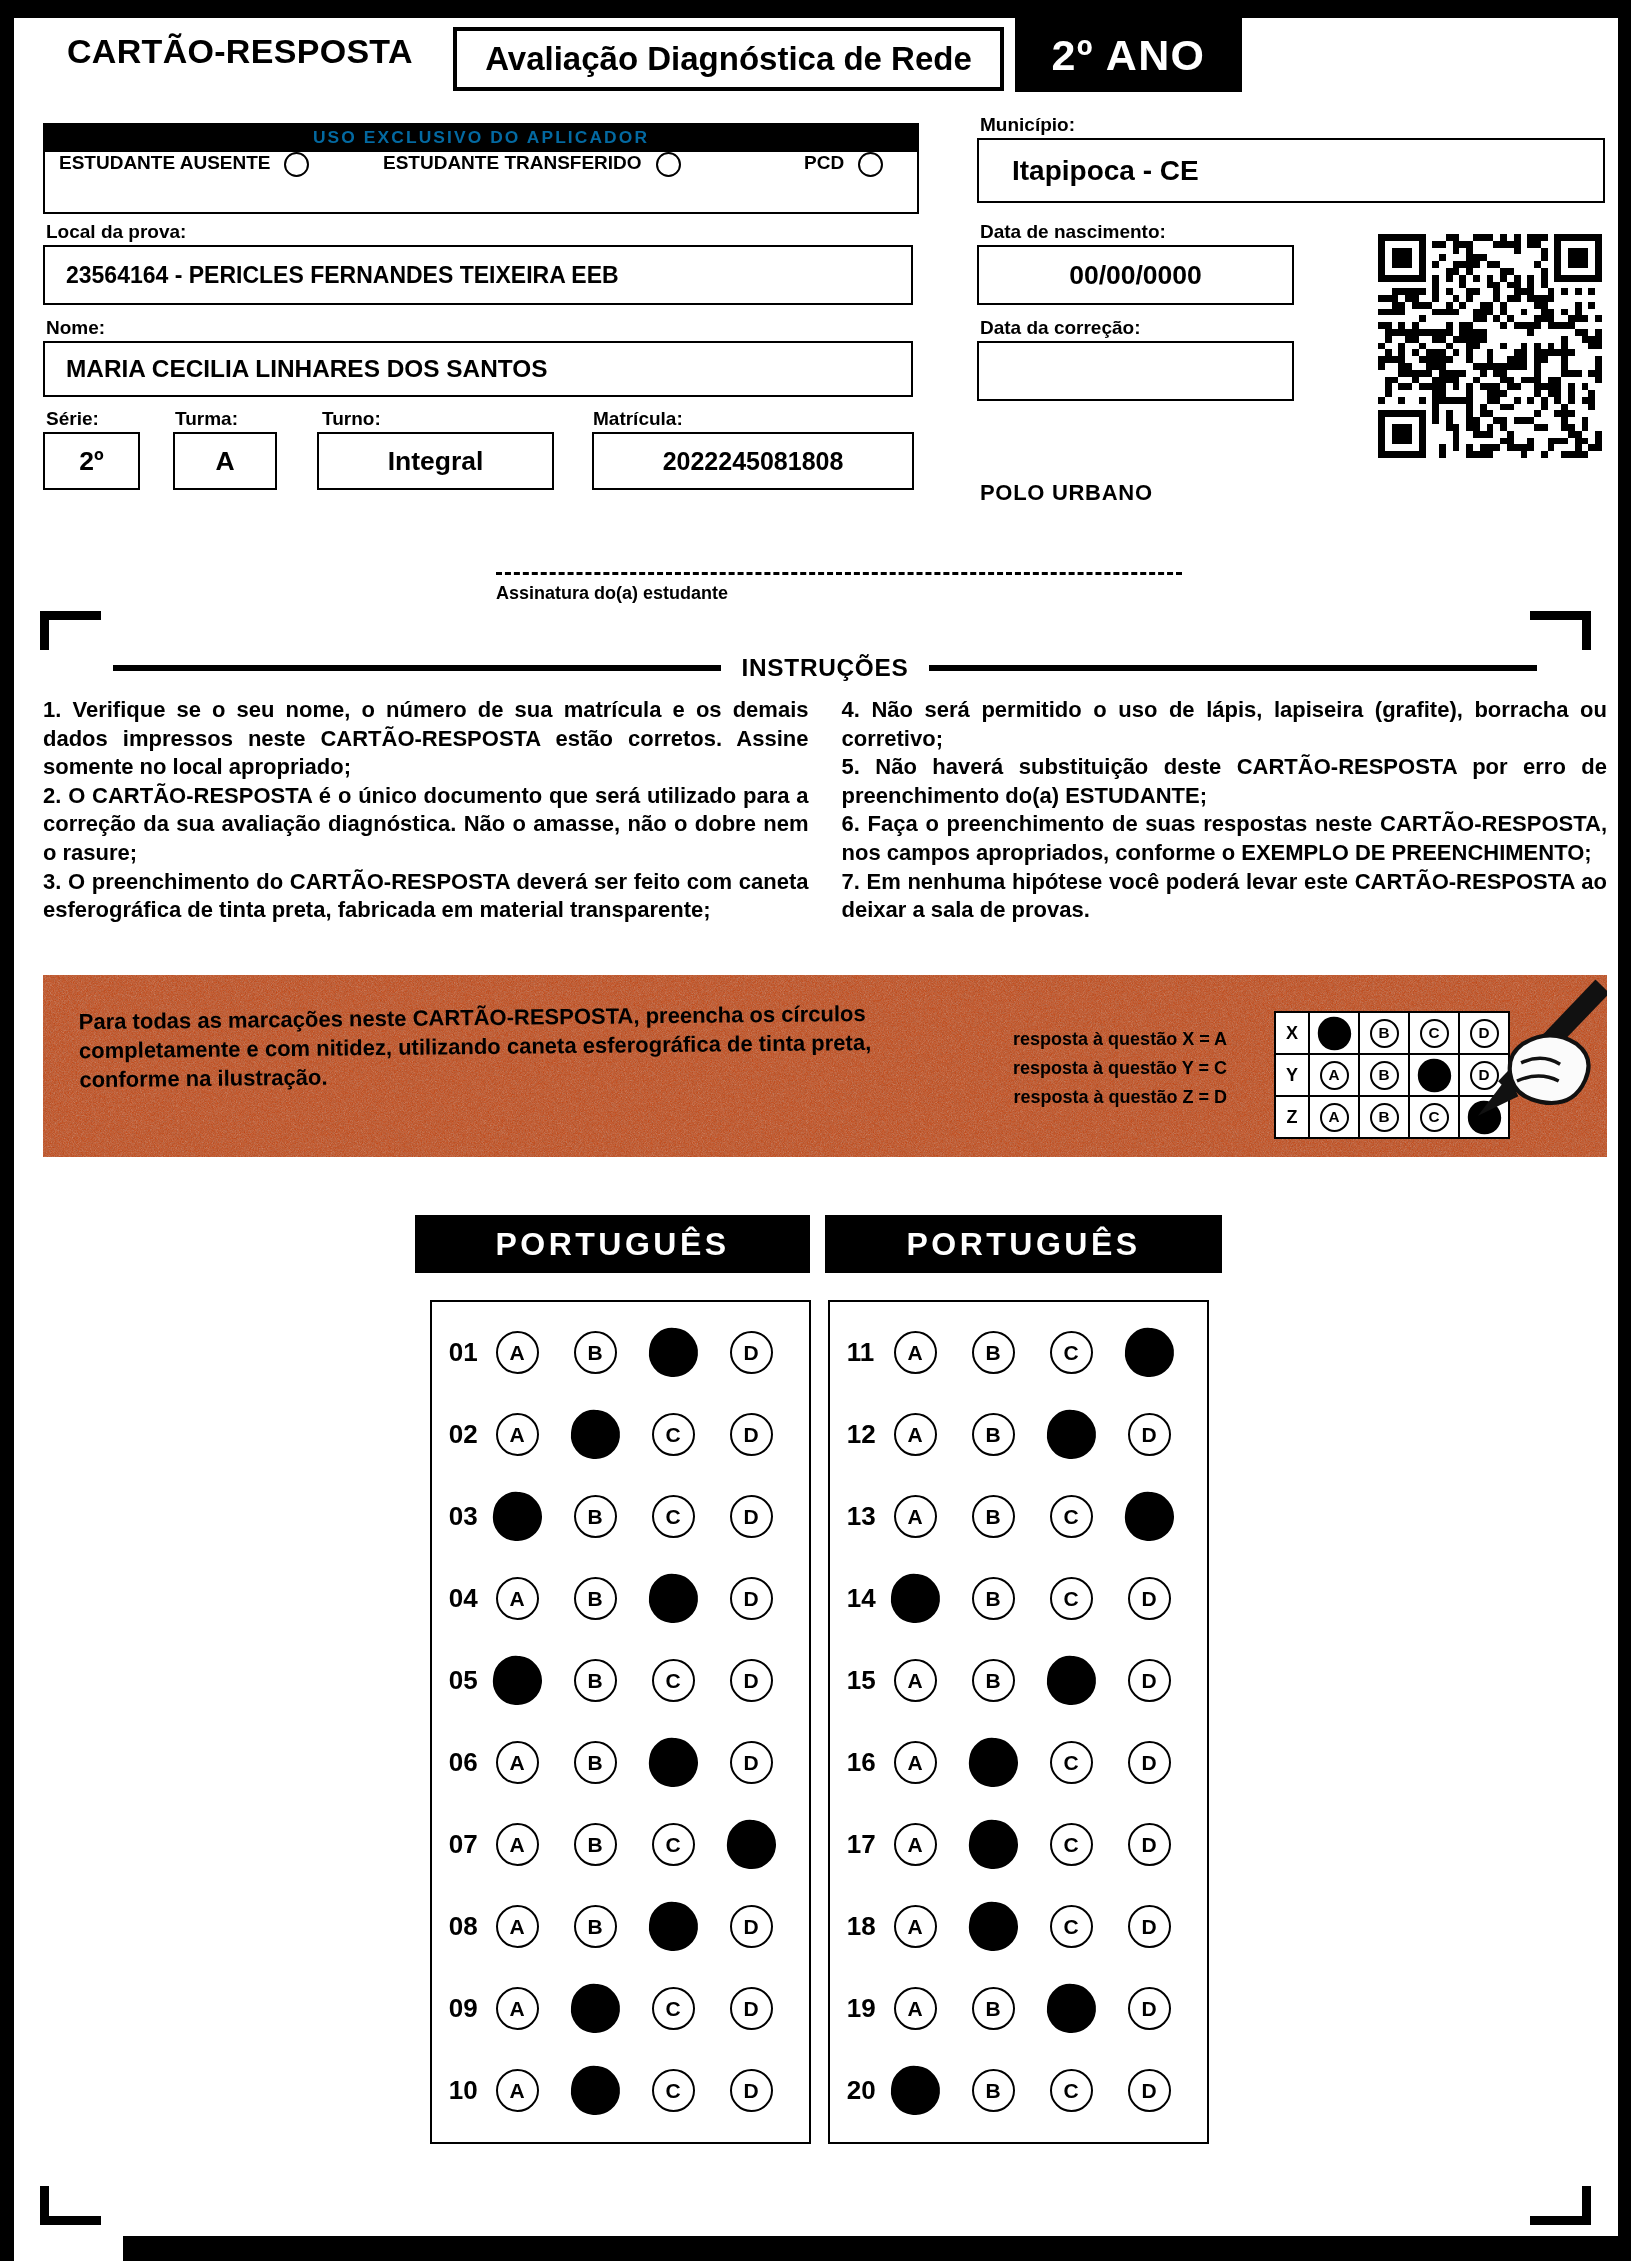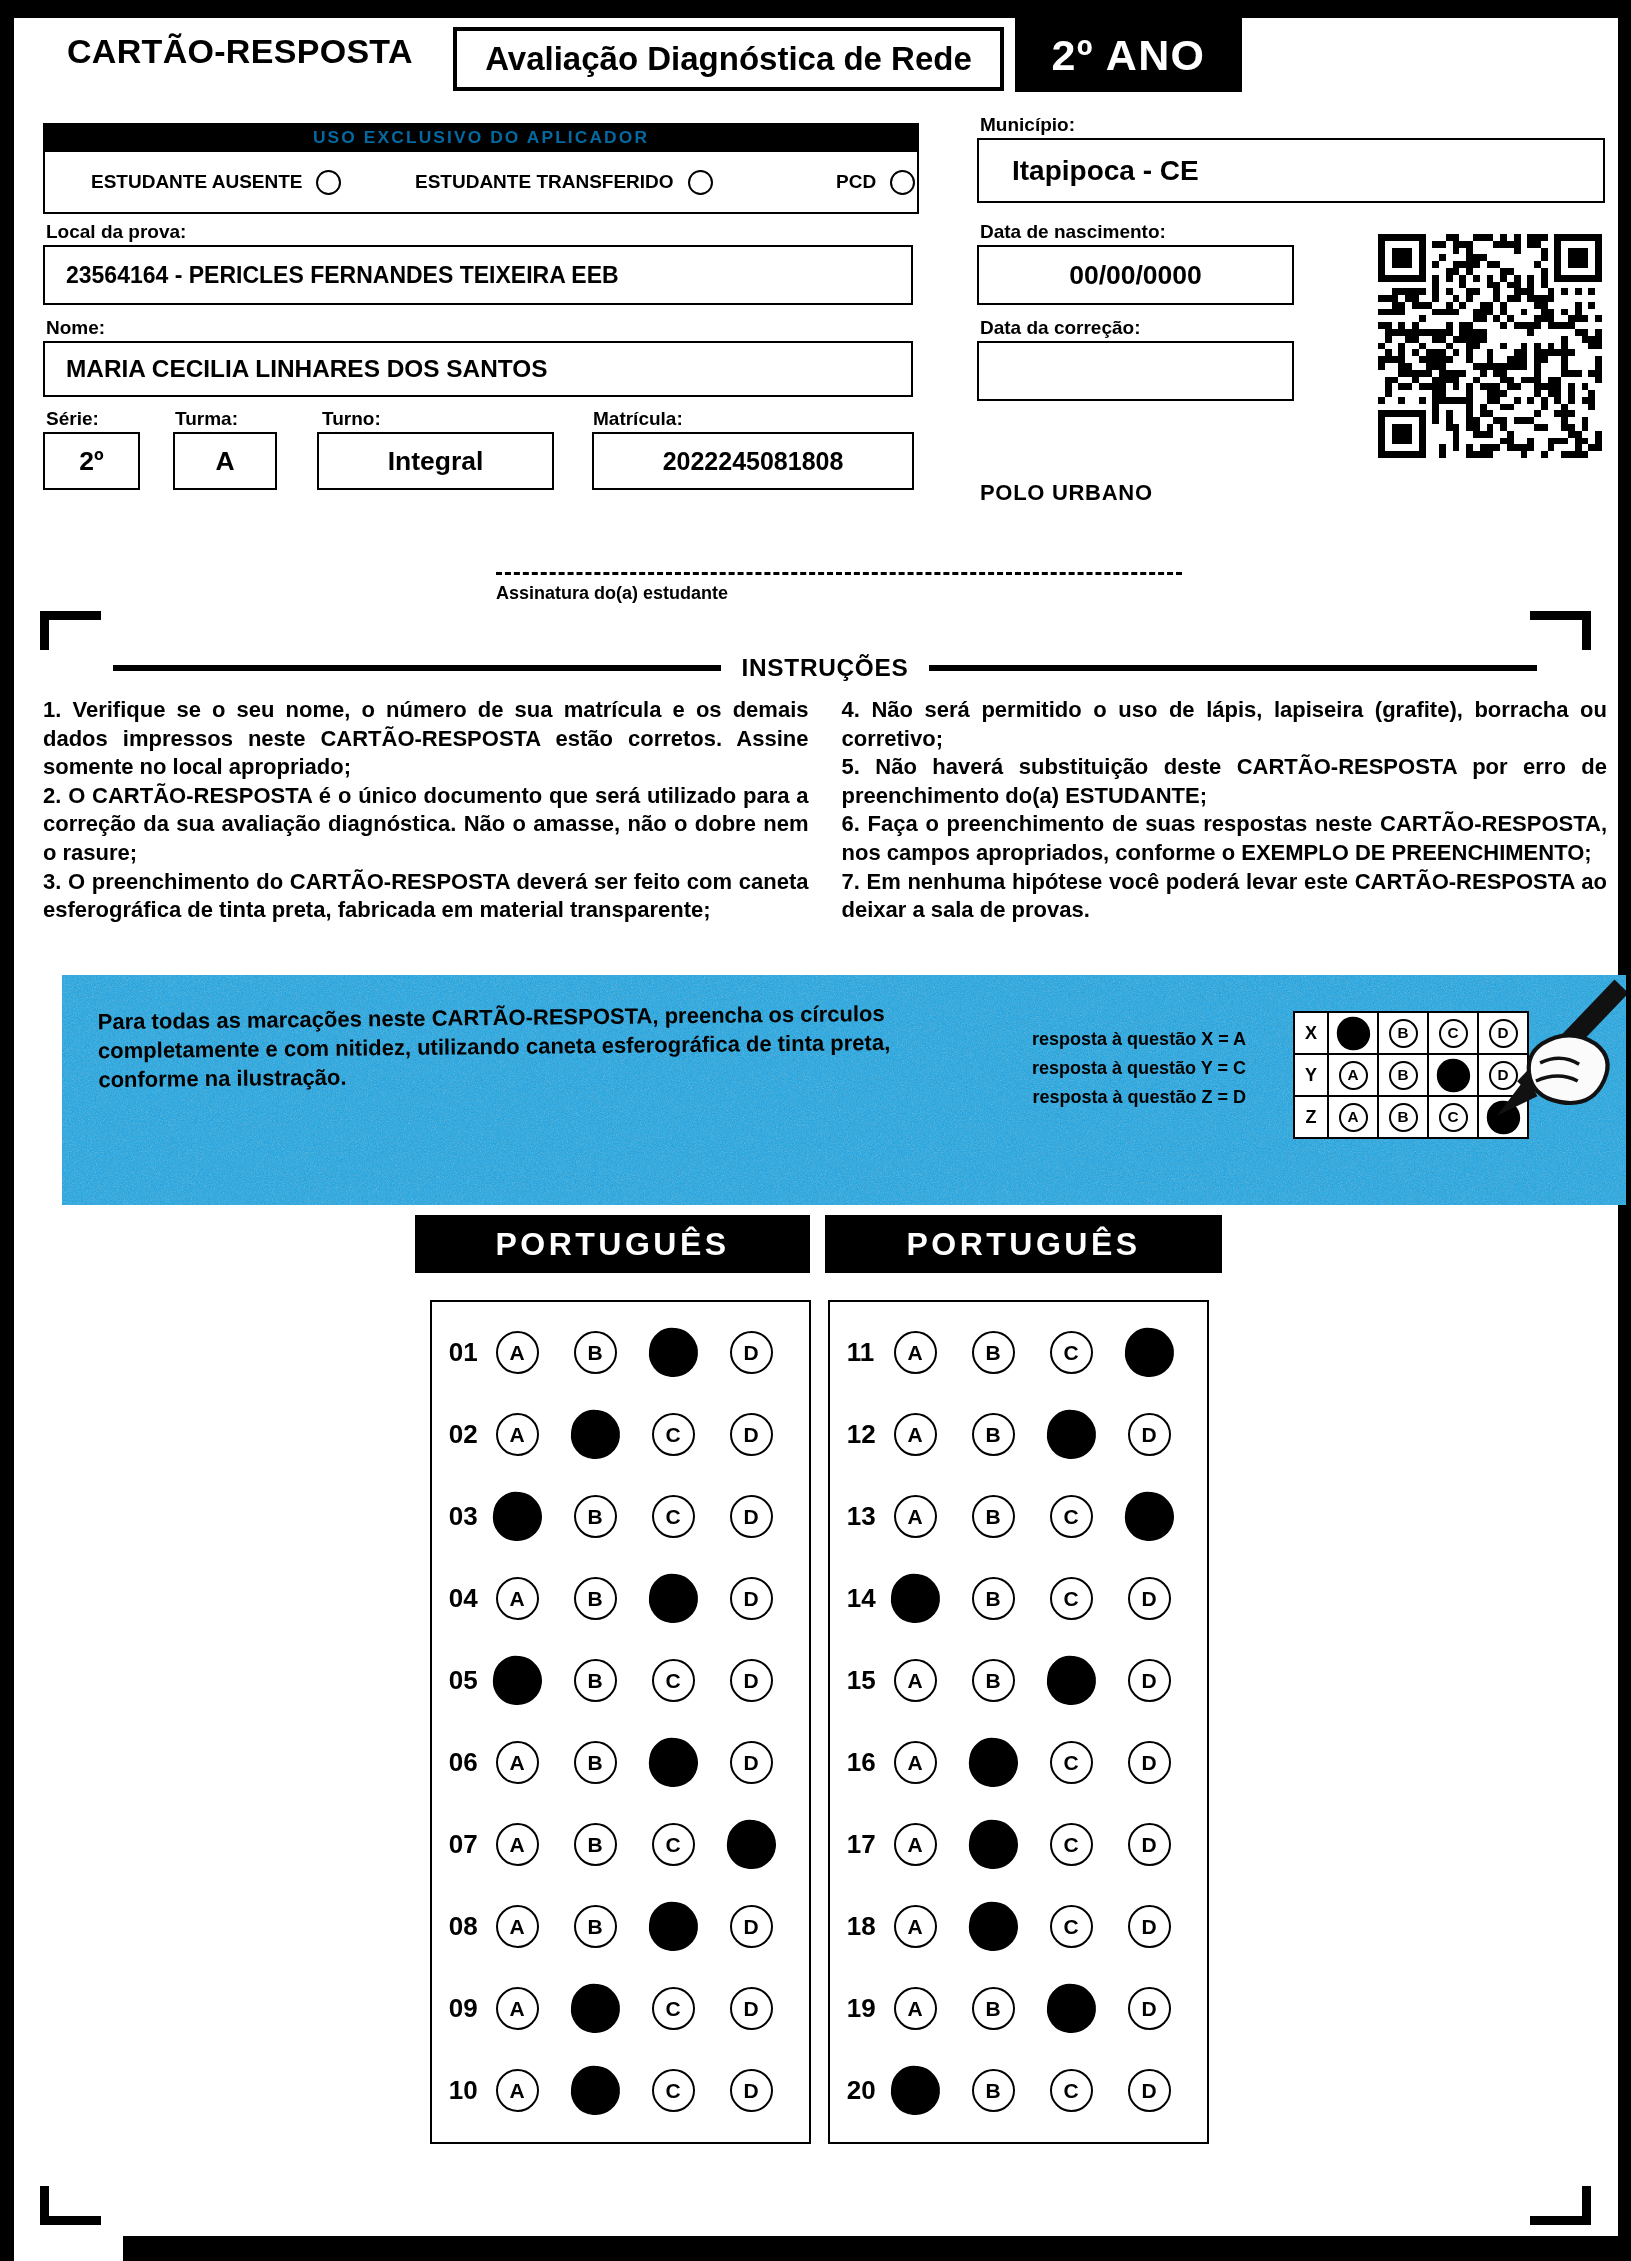--- a/index.html
+++ b/index.html
@@ -10,21 +10,21 @@
   .edge-left{position:absolute;top:0;left:0;width:14px;height:100%;background:#000;}
   .edge-right{position:absolute;top:0;right:0;width:14px;height:100%;background:#000;}
   .bottom-bar{position:absolute;bottom:0;left:123px;right:0;height:25px;background:#000;}
 
   .h-title{position:absolute;left:67px;top:32px;font-size:34px;font-weight:700;letter-spacing:0.3px;}
   .h-subtitle{position:absolute;left:453px;top:26.5px;width:551px;height:64px;border:4.9px solid #000;display:flex;align-items:center;justify-content:center;font-size:33px;font-weight:700;background:#fff;}
   .h-grade{position:absolute;left:1015px;top:18px;width:227px;height:74px;background:#000;color:#fff;display:flex;align-items:center;justify-content:center;font-size:43px;font-weight:700;letter-spacing:1.4px;}
 
   .app-bar{position:absolute;left:43px;top:123px;width:876px;height:28px;background:#000;color:#0369a1;display:flex;align-items:center;justify-content:center;font-size:17.4px;font-weight:700;letter-spacing:2.1px;}
   .app-box{position:absolute;left:43px;top:150px;width:876px;height:64px;border:2.8px solid #000;background:#fff;}
-  .app-opt{position:absolute;top:0;height:100%;display:flex;align-items:center;gap:14px;margin-left:32px;}
+  .app-opt{position:absolute;top:0;height:100%;display:flex;gap:14px;}
   .app-opt:nth-child(1){left:14px;}
   .app-opt:nth-child(2){left:338px;}
   .app-opt:nth-child(3){left:759px;}
   .app-opt-label{font-size:19px;font-weight:700;}
   .opt-circle{width:25px;height:25px;border:2.8px solid #000;border-radius:50%;background:#fff;flex:none;}
 
   .f-label{position:absolute;font-size:19px;font-weight:700;}
   .f-box{position:absolute;border:2.8px solid #000;background:#fff;display:flex;align-items:center;}
   .f-box.center{justify-content:center;}
   .f-value{font-weight:700;}
@@ -42,21 +42,21 @@
   .corner.br{left:1530px;top:2186px;border-bottom:9px solid #000;border-right:9px solid #000;}
 
   .inst{position:absolute;left:43px;top:654px;width:1564px;}
   .inst-head{display:flex;align-items:center;gap:21px;padding:0 70px;}
   .inst-rule{flex:1;height:6.3px;background:#000;}
   .inst-title{font-size:24.4px;font-weight:700;letter-spacing:0.7px;}
   .inst-cols{display:flex;gap:33px;margin-top:14px;}
   .inst-col{flex:1;}
   .inst-p{font-size:22px;font-weight:700;line-height:1.30;text-align:justify;}
 
-  .band{position:absolute;left:43px;top:975px;width:1564px;height:230px;background:#0ea5e9;overflow:hidden;margin-left:19px;}
+  .band{position:absolute;left:43px;top:975px;width:1564px;height:182px;background:#c2410c;overflow:hidden;}
   .band-noise{position:absolute;left:0;top:0;width:100%;height:100%;opacity:.5;}
   .band-text{position:absolute;left:36px;top:28px;width:801px;font-size:22px;font-weight:700;line-height:1.32;transform:rotate(-0.6deg);}
   .band-legend{position:absolute;left:961px;top:50px;width:223px;text-align:right;font-size:18px;font-weight:700;line-height:29px;}
   .ex-grid{position:absolute;left:1231px;top:36px;background:#fff;border:2.1px solid #000;}
   .ex-row{display:flex;}
   .ex-row + .ex-row{border-top:2.1px solid #000;}
   .ex-label{width:32px;height:40px;display:flex;align-items:center;justify-content:center;font-size:18px;font-weight:700;}
   .ex-cell{width:50px;height:40px;border-left:2.1px solid #000;display:flex;align-items:center;justify-content:center;}
   .ex-bubble{width:29px;height:29px;border:2.1px solid #000;border-radius:50%;display:flex;align-items:center;justify-content:center;font-size:15.3px;font-weight:700;background:#fff;}
   .ex-bubble.filled{background:#000;border-color:#000;color:transparent;transform:scale(1.15);border-radius:48% 52% 50% 50%;}

